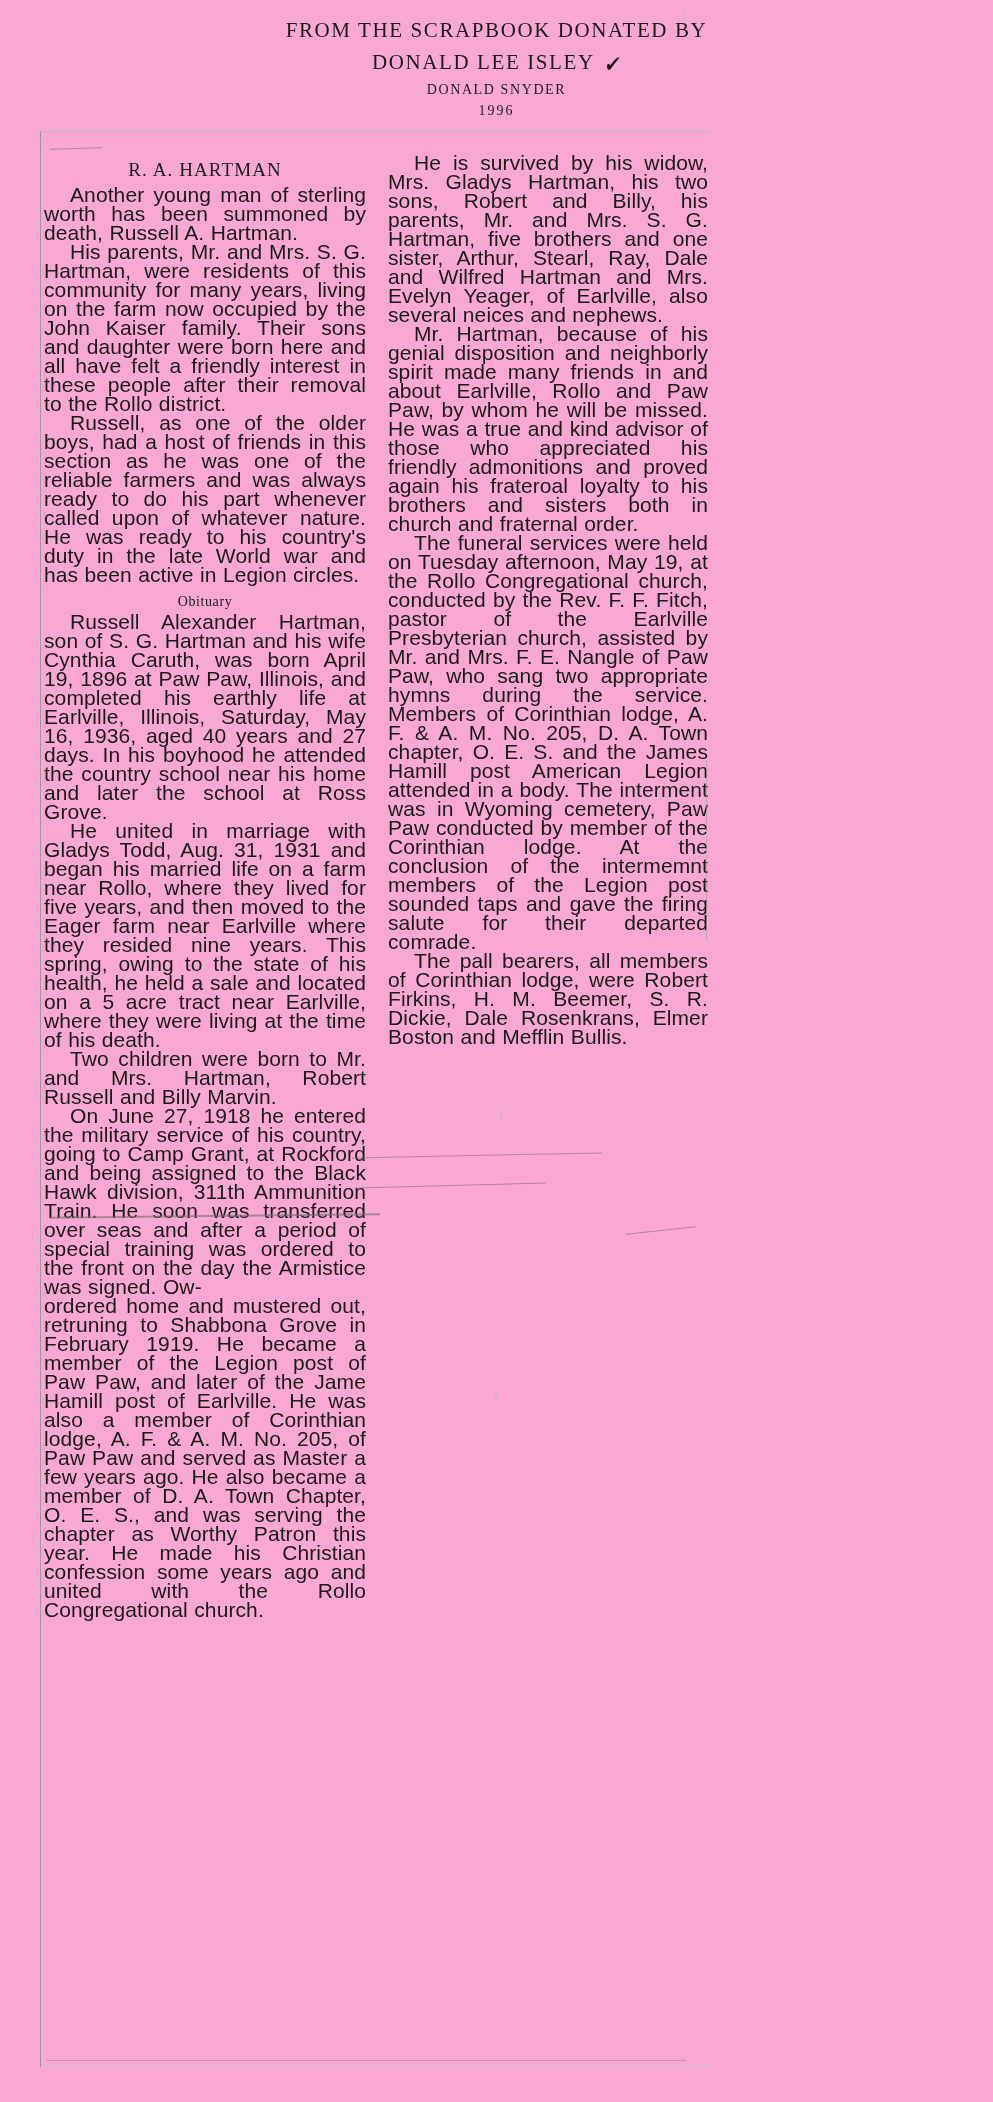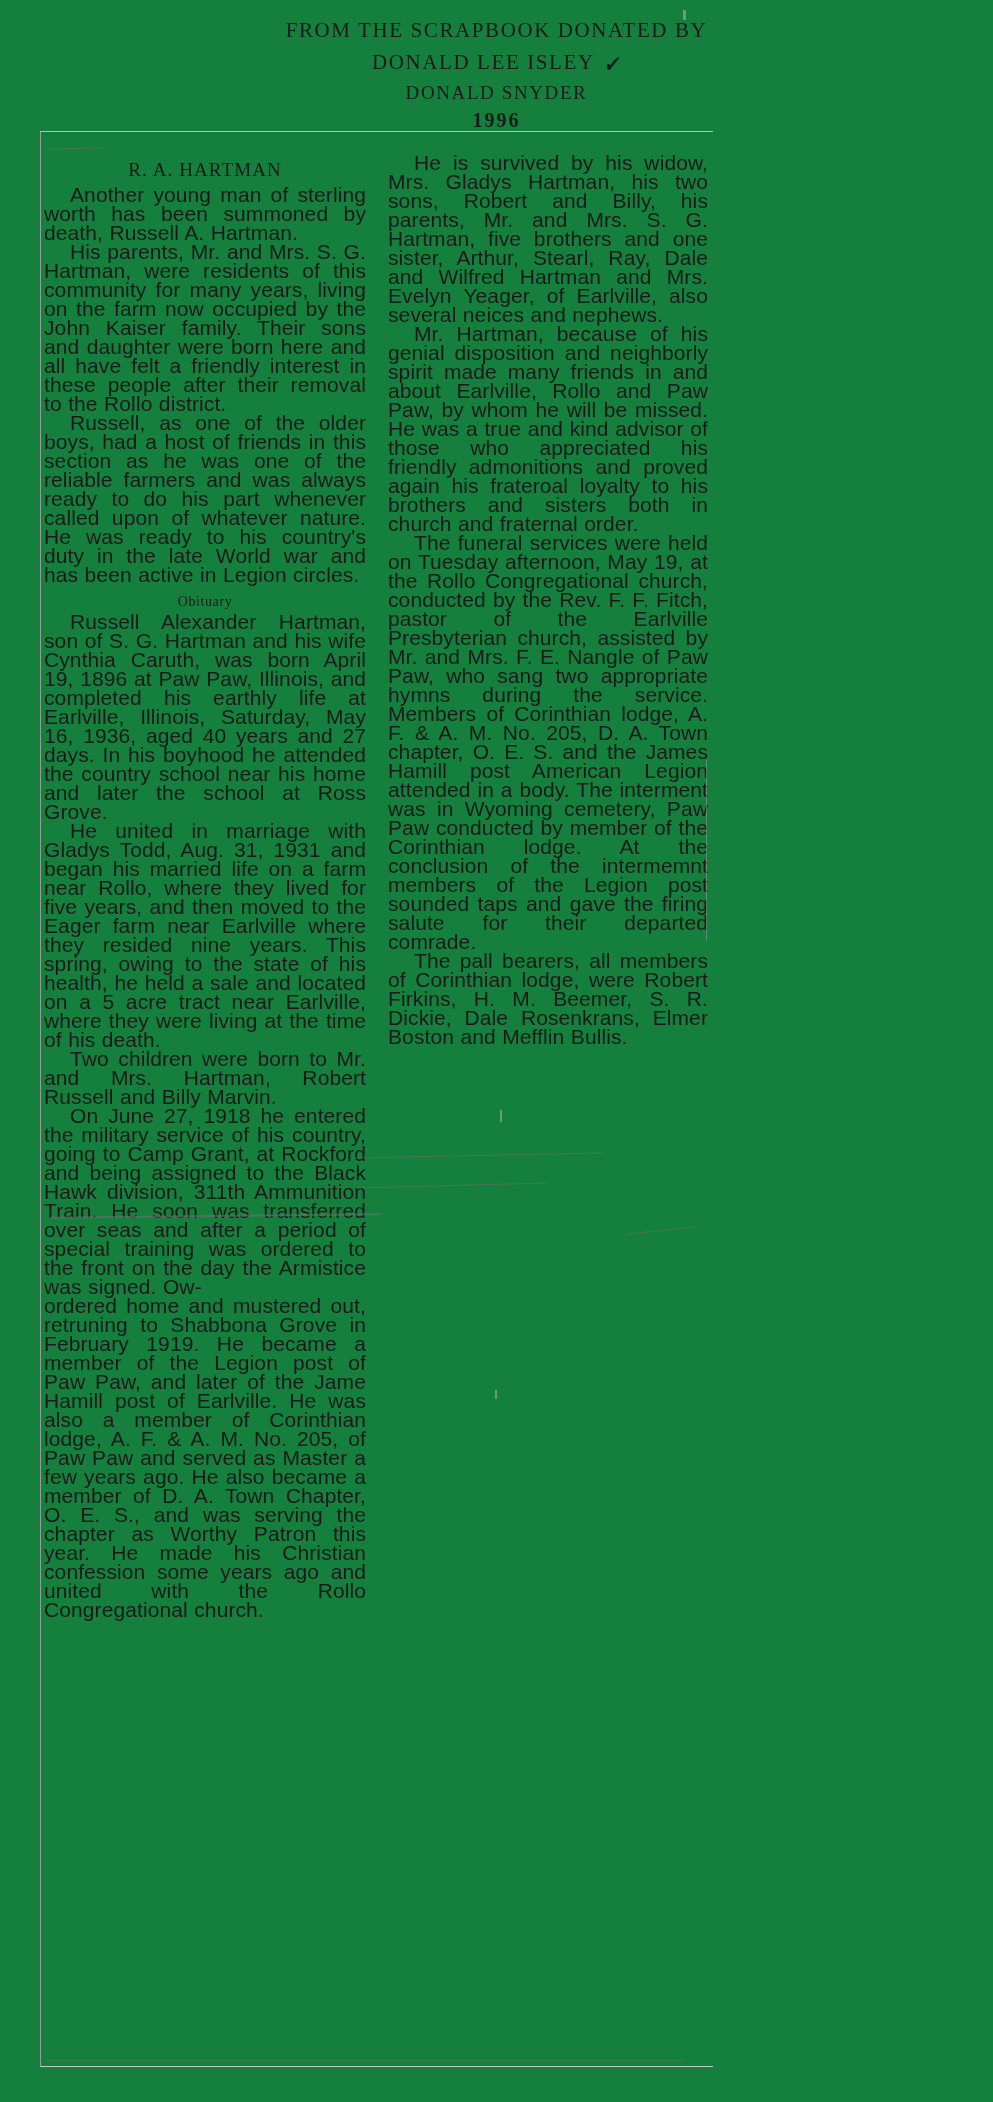--- a/index.html
+++ b/index.html
@@ -13,39 +13,39 @@
     font-family: "Liberation Serif", serif;
     color: #1a1a1a;
     position: relative;
     overflow: hidden;
   }
 
   
   .page {
     position: absolute;
     inset: 0;
-    background: #15803d;
+    background: #f9a8d4;
   }
 
   .header {
     position: absolute;
     top: 18px;
     left: 0;
     width: 993px;
     text-align: center;
   }
   .header .line {
     font-family: "Liberation Serif", serif;
     letter-spacing: 1.6px;
     color: #1b1b1b;
   }
   .header .l1 { font-size: 21px; margin-bottom: 7px; }
   .header .l2 { font-size: 21px; margin-bottom: 7px; }
-  .header .l3 { font-size: 19px; margin-bottom: 5px; }
-  .header .l4 { font-size: 20px; letter-spacing: 2px; font-weight: bold; }
+  .header .l3 { font-size: 14px; margin-bottom: 5px; }
+  .header .l4 { font-size: 14px; letter-spacing: 2px; }
 
   .header .l2 .mark {
     display: inline-block;
     font-family: "Liberation Serif", serif;
     font-style: italic;
     font-size: 20px;
     transform: translateY(2px) rotate(-8deg);
     margin-left: 8px;
   }
 

